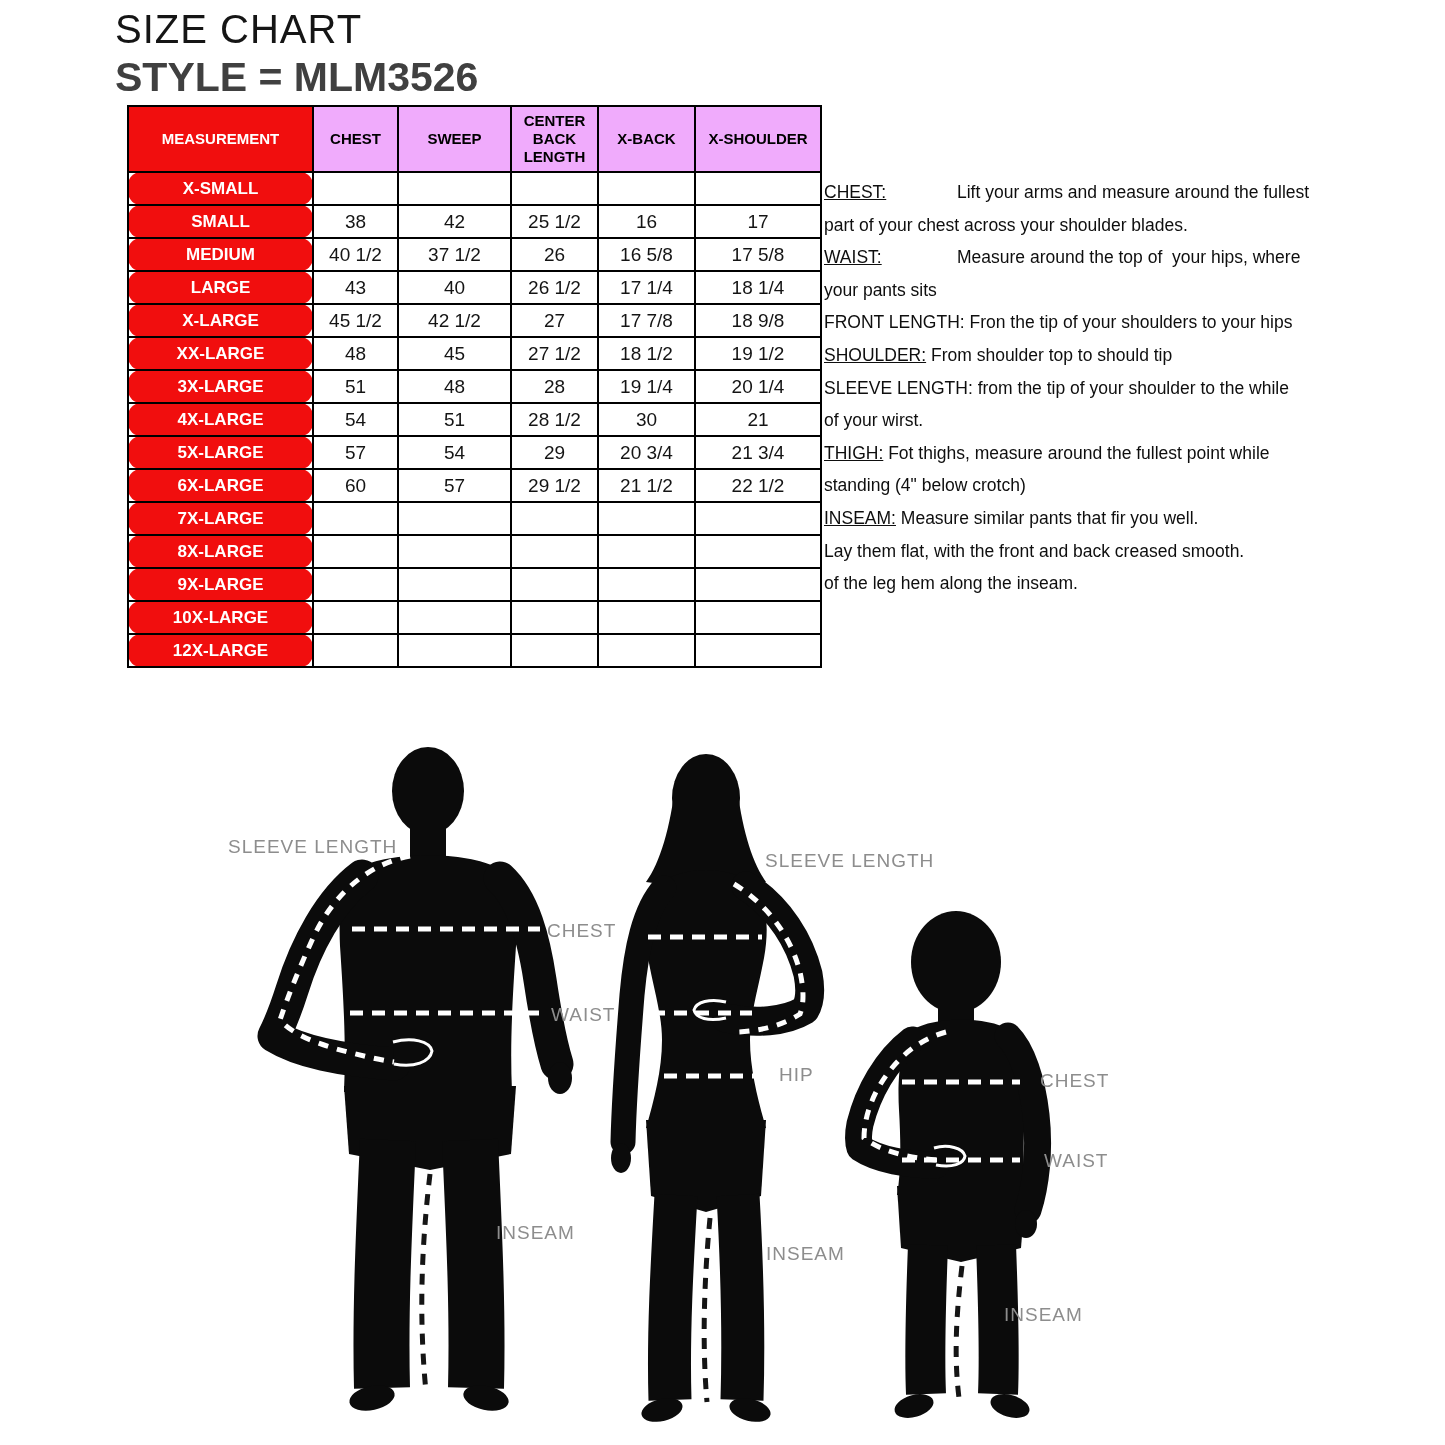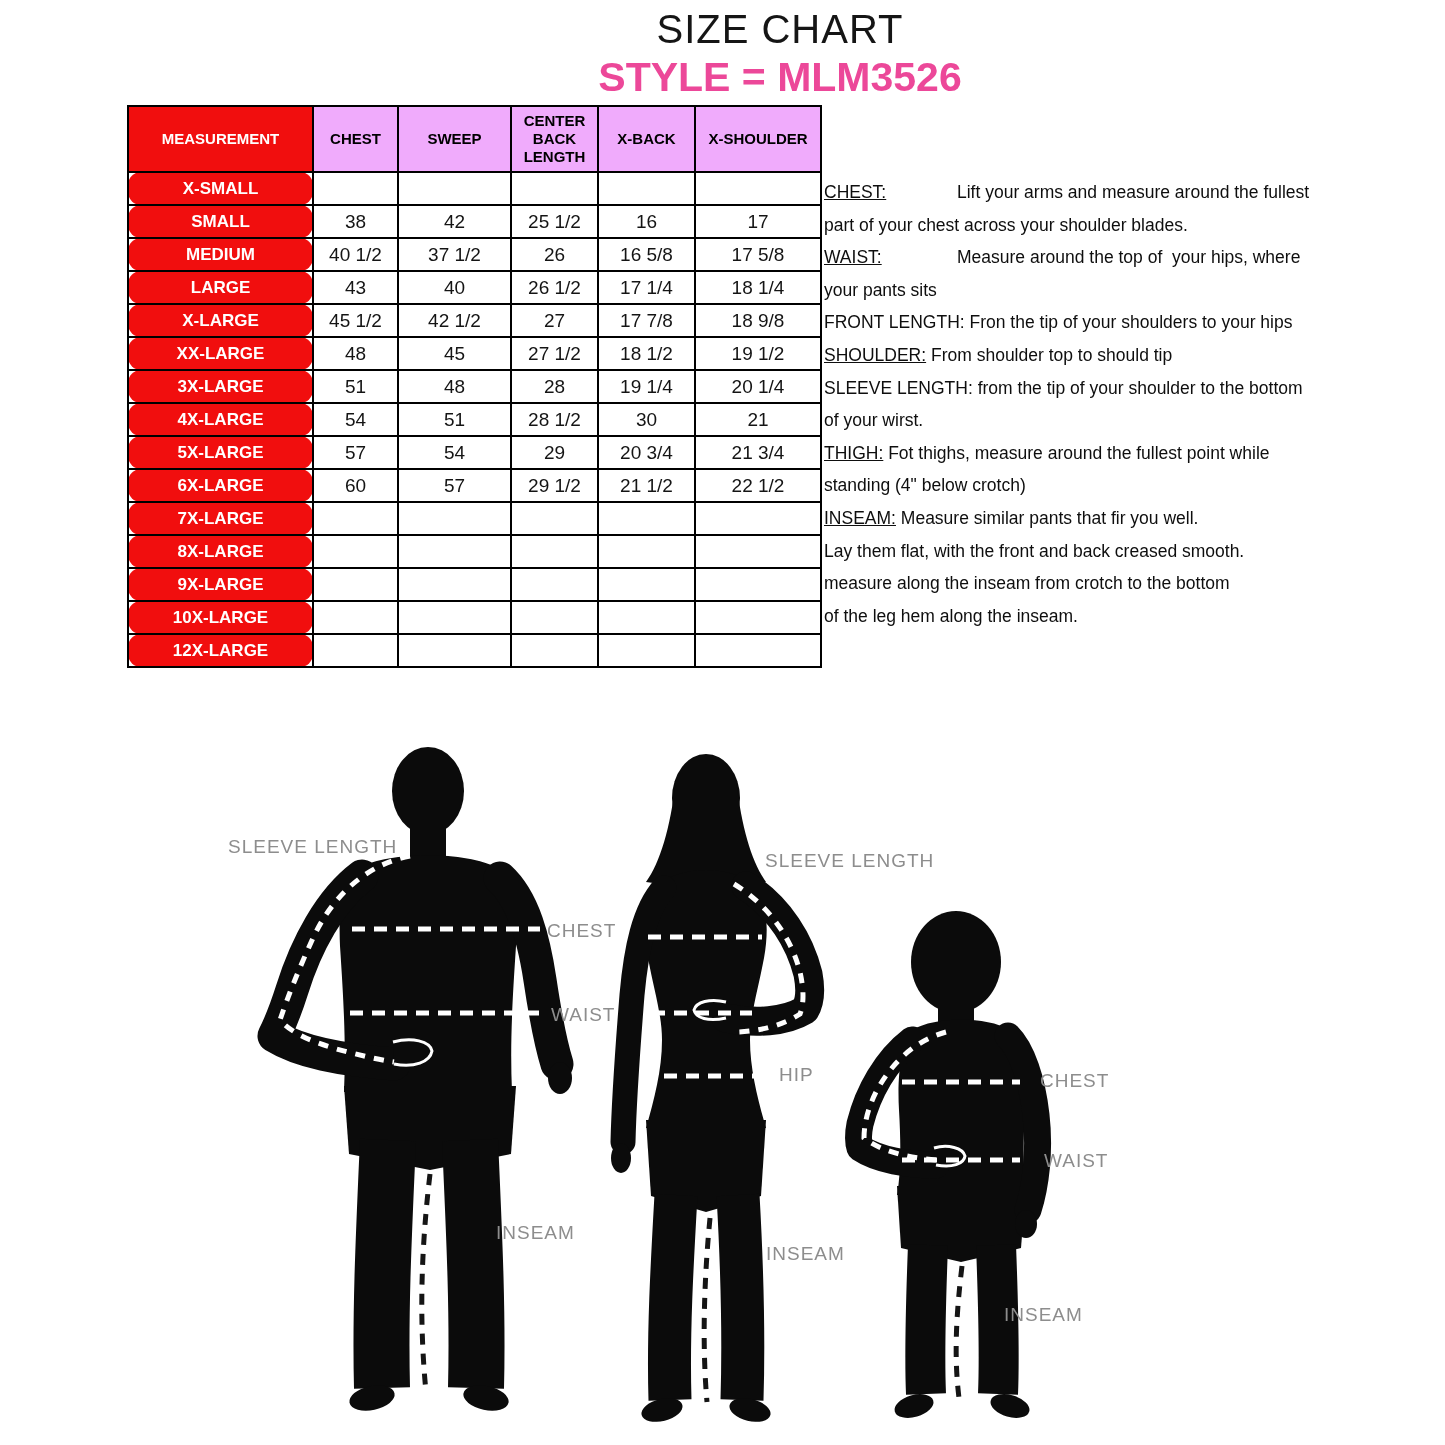--- a/index.html
+++ b/index.html
@@ -1,23 +1,23 @@
 <!DOCTYPE html>
 <html style="--red: #f10e0e; --gray: #8d8d8d;"><head>
 <meta charset="utf-8">
 <style>
   html,body{margin:0;padding:0;background:#fff;}
   #canvas{
     position:relative;width:1445px;height:1445px;background:#fff;overflow:hidden;
     font-family:"Liberation Sans",sans-serif;color:#111;
   }
   
-  .title-wrap{position:absolute;left:115px;top:6px;width:1330px;text-align:center;}
+  .title-wrap{position:absolute;left:115px;top:6px;width:1330px;}
   #page-title{font-size:40px;font-weight:400;letter-spacing:1px;color:#151515;line-height:1.15;}
-  #style-code{font-size:41px;font-weight:700;color:#ec4899;line-height:1.15;margin-top:2px;}
+  #style-code{font-size:41px;font-weight:700;color:#404040;line-height:1.15;margin-top:2px;}
   
   #size-table{
     position:absolute;left:127px;top:105px;width:693px;
     border-collapse:collapse;table-layout:fixed;
   }
   #size-table th,#size-table td{
     border:2px solid #000;text-align:center;vertical-align:middle;padding:0;overflow:hidden;
   }
   #size-table thead tr{height:66px;}
   #size-table tbody tr{height:33px;}
@@ -209,27 +209,26 @@
       </tbody>
   </table>
 
   <div id="instructions">
       <div class="ins-line"><span class="ins-lead tabbed">CHEST:</span><span>Lift your arms and measure around the fullest</span></div>
       <div class="ins-line"><span>part of your chest across your shoulder blades.</span></div>
       <div class="ins-line"><span class="ins-lead tabbed">WAIST:</span><span>Measure around the top of  your hips, where</span></div>
       <div class="ins-line"><span>your pants sits</span></div>
       <div class="ins-line"><span>FRONT LENGTH: Fron the tip of your shoulders to your hips</span></div>
       <div class="ins-line"><span class="ins-lead">SHOULDER:</span><span> From shoulder top to should tip</span></div>
-      <div class="ins-line"><span>SLEEVE LENGTH: from the tip of your shoulder to the bottom</span></div>
+      <div class="ins-line"><span>SLEEVE LENGTH: from the tip of your shoulder to the while</span></div>
       <div class="ins-line"><span>of your wirst.</span></div>
       <div class="ins-line"><span class="ins-lead">THIGH:</span><span> Fot thighs, measure around the fullest point while</span></div>
       <div class="ins-line"><span>standing (4" below crotch)</span></div>
       <div class="ins-line"><span class="ins-lead">INSEAM:</span><span> Measure similar pants that fir you well.</span></div>
       <div class="ins-line"><span>Lay them flat, with the front and back creased smooth.</span></div>
-      <div class="ins-line"><span>measure along the inseam from crotch to the bottom</span></div>
       <div class="ins-line"><span>of the leg hem along the inseam.</span></div>
     </div>
 
   <svg id="figures" viewBox="0 0 1445 1445" aria-hidden="true">
 
     <g>
       <ellipse class="sil" cx="428" cy="791" rx="36" ry="44"></ellipse>
       <rect class="sil" x="410" y="820" width="36" height="55"></rect>
       <path class="sil" d="M358,868 C390,851 466,851 498,868 C512,880 518,906 516,946 C512,1006 510,1046 512,1092 L344,1092 C346,1046 344,1006 340,946 C338,906 344,880 358,868 Z"></path>
       <path class="sil" d="M344,1086 L516,1086 L511,1154 L430,1170 L349,1154 Z"></path>

